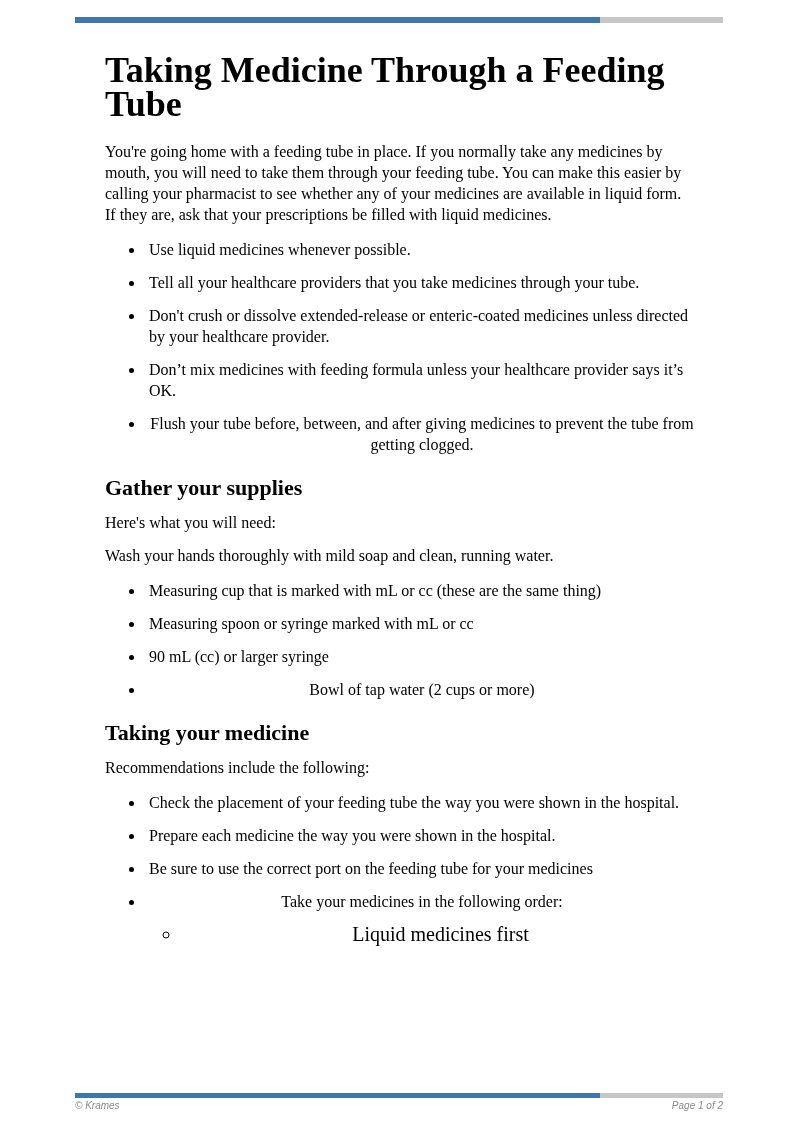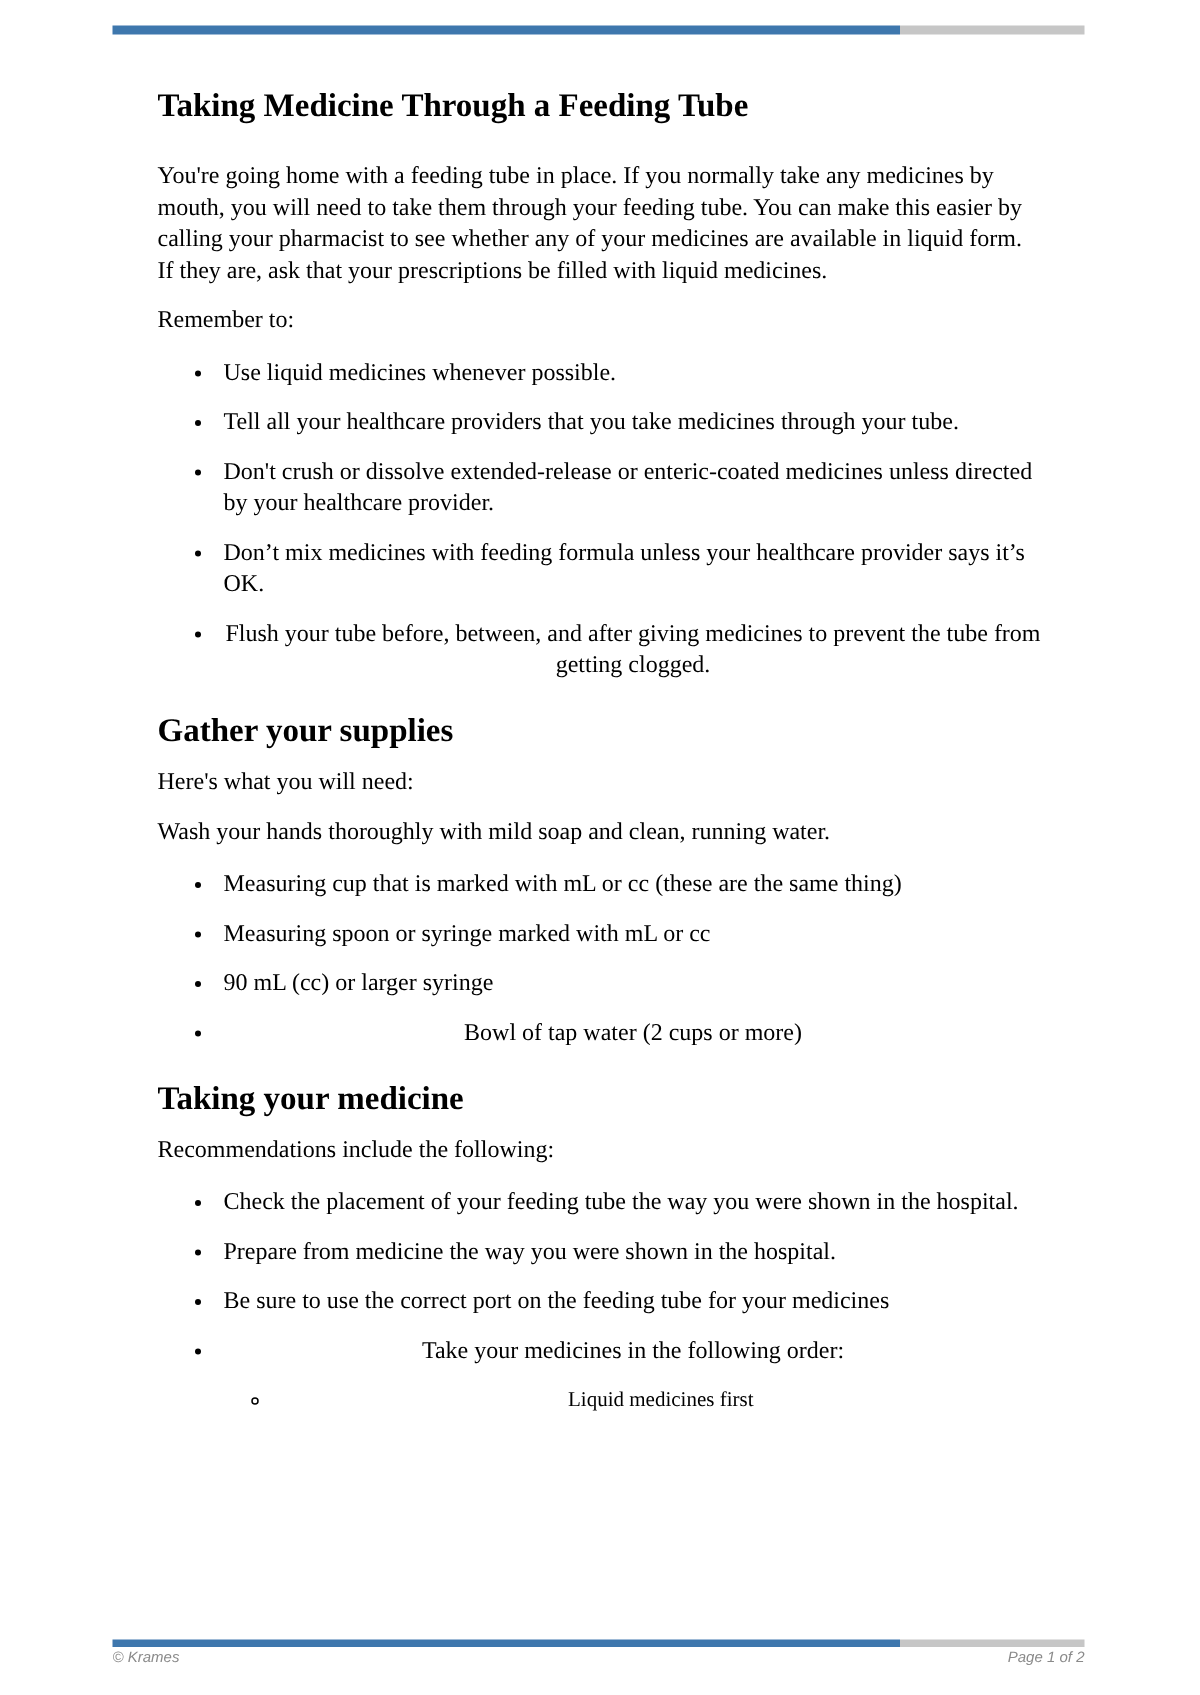--- a/index.html
+++ b/index.html
@@ -23,21 +23,21 @@
   .rule.top { margin-top: 17px; height: 6px; }
   .rule.bottom { height: 5px; }
   .rule .blue { width: 81%; background: var(--bar-blue, #3e77ad); }
   .rule .gray { flex: 1; background: var(--bar-gray, #c6c6c6); }
 
   .content {
     margin: 0 105px 0 105px;
     width: 590px;
   }
   h1 {
-    font-size: 22px;
+    font-size: 36px;
     font-weight: bold;
     line-height: 34px;
     margin: 30px 0 0 0;
   }
   h2 {
     font-size: 22px;
     font-weight: bold;
     line-height: 25px;
     margin: 20px 0 0 0;
   }
@@ -58,21 +58,21 @@
     margin-bottom: 12px;
     padding-left: 4px;
   }
   ul.bullets li:last-child { margin-bottom: 0; text-align: center; }
   ul.sub {
     margin: 12px 0 0 0;
     padding-left: 33px;
     list-style: circle;
   }
   ul.sub li {
-    font-size: 14px;
+    font-size: 20px;
     line-height: 21px;
     padding-left: 4px;
     margin-bottom: 0;
   }
   .footer {
     position: absolute;
     left: 75px;
     width: 648px;
     top: 1093px;
   }
@@ -93,21 +93,20 @@
   <div class="blue"></div>
   <div class="gray"></div>
 </div>
 
 <div class="content">
 
   <h1>Taking Medicine Through a Feeding Tube</h1>
 
   <p class="first">You're going home with a feeding tube in place. If you normally take any medicines by mouth, you will need to take them through your feeding tube. You can make this easier by calling your pharmacist to see whether any of your medicines are available in liquid form. If they are, ask that your prescriptions be filled with liquid medicines.</p>
 
-  <p>Remember to:</p>
   <ul class="bullets">
     <li>Use liquid medicines whenever possible.</li>
     <li>Tell all your healthcare providers that you take medicines through your tube.</li>
     <li>Don't crush or dissolve extended-release or enteric-coated medicines unless directed by your healthcare provider.</li>
     <li>Don’t mix medicines with feeding formula unless your healthcare provider says it’s OK.</li>
     <li>Flush your tube before, between, and after giving medicines to prevent the tube from getting clogged.</li>
   </ul>
 
   <h2>Gather your supplies</h2>
   <p>Here's what you will need:</p>
@@ -116,21 +115,21 @@
     <li>Measuring cup that is marked with mL or cc (these are the same thing)</li>
     <li>Measuring spoon or syringe marked with mL or cc</li>
     <li>90 mL (cc) or larger syringe</li>
     <li>Bowl of tap water (2 cups or more)</li>
   </ul>
 
   <h2>Taking your medicine</h2>
   <p>Recommendations include the following:</p>
   <ul class="bullets">
     <li>Check the placement of your feeding tube the way you were shown in the hospital.</li>
-    <li>Prepare from medicine the way you were shown in the hospital.</li>
+    <li>Prepare each medicine the way you were shown in the hospital.</li>
     <li>Be sure to use the correct port on the feeding tube for your medicines</li>
     <li>
       <span>Take your medicines in the following order:</span>
       <ul class="sub">
         <li>Liquid medicines first</li>
       </ul>
     </li>
   </ul>
 
 </div>

